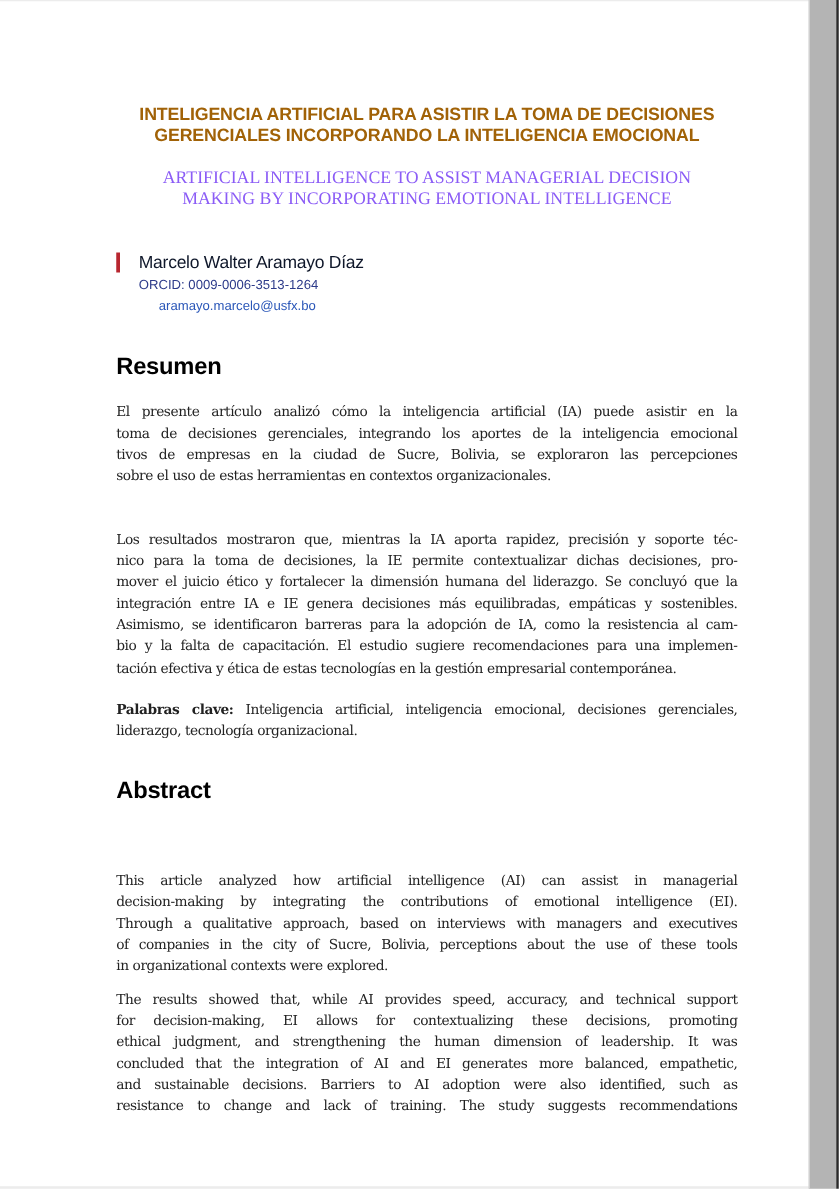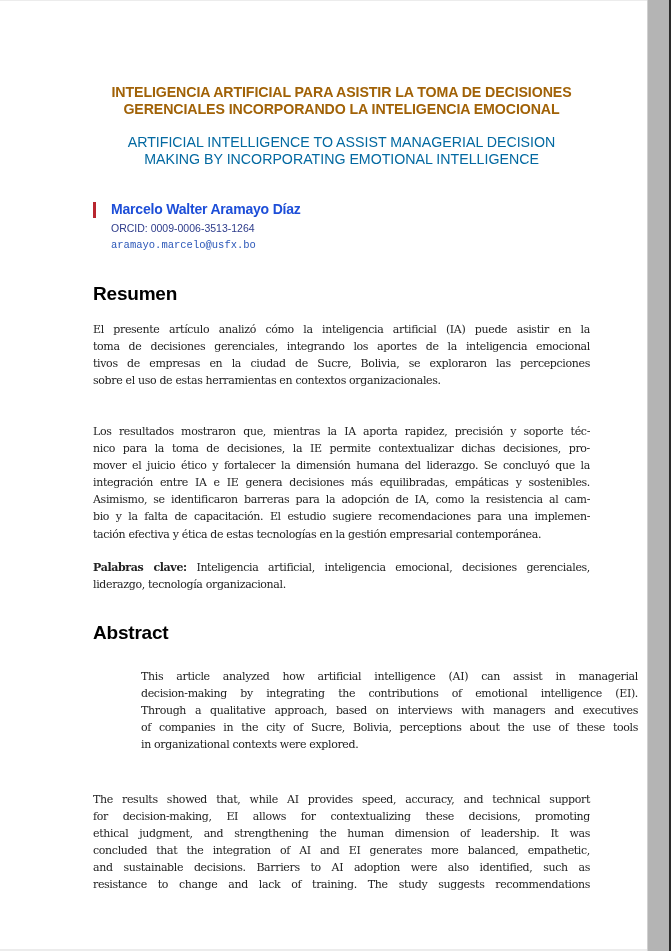--- a/index.html
+++ b/index.html
@@ -16,38 +16,38 @@
   .page { position: absolute; left: 93px; top: 0; width: 497px; }
 
   .title-es {
     position: absolute; left: 0; top: 84px; width: 497px;
     text-align: center; color: #a16207;
     font-family: "Liberation Sans", sans-serif; font-weight: bold;
     font-size: 14.2px; line-height: 17px; letter-spacing: -0.1px;
   }
   .title-en {
     position: absolute; left: 0; top: 134px; width: 497px;
-    text-align: center; color: #0369a1;
-    font-family: Liberation Sans, sans-serif;
+    text-align: center; color: #8b5cf6;
+    font-family: Liberation Serif, serif;
     font-size: 14.2px; line-height: 17px;
   }
   .author-block { position: absolute; left: 0; top: 202px; }
   .author-bar { position: absolute; left: 0; top: 0; width: 3px; height: 16px; background: #b8262f; }
   .author-name {
     position: absolute; left: 18px; top: -1px; white-space: nowrap;
-    font-family: "Liberation Sans", sans-serif; font-weight: bold;
-    font-size: 14px; color: #1d4ed8; letter-spacing: -0.2px;
+    font-family: "Liberation Sans", sans-serif; font-weight: normal;
+    font-size: 14px; color: #0f172a; letter-spacing: -0.2px;
   }
   .orcid {
     position: absolute; left: 18px; top: 20px; white-space: nowrap;
     font-family: "Liberation Sans", sans-serif; font-size: 10.5px; color: #2d3b8a;
   }
   .email {
-    position: absolute; left: 18px; top: 37px; white-space: nowrap;
-    font-family: Liberation Mono, monospace; font-size: 10.5px; color: #2b57b8;
+    position: absolute; left: 34px; top: 37px; white-space: nowrap;
+    font-family: Liberation Sans, sans-serif; font-size: 10.5px; color: #2b57b8;
   }
   .section-title {
     position: absolute; left: 0;
     font-family: "Liberation Sans", sans-serif; font-weight: bold;
     font-size: 19px; color: #000000; letter-spacing: -0.2px;
   }
   .para {
     position: absolute; left: 0; width: 497px;
     font-family: "DejaVu Serif", serif; font-size: 11px; line-height: 17.1px;
     color: #222; text-align: justify; letter-spacing: -0.35px;
@@ -99,21 +99,21 @@
     <span class="line last">tación efectiva y ética de estas tecnologías en la gestión empresarial contemporánea.</span>
   </div>
 
   <div class="para" style="top:559px;">
     <span class="line"><span class="kw-label">Palabras clave:</span><span> Inteligencia artificial, inteligencia emocional, decisiones gerenciales,</span></span>
     <span class="line last">liderazgo, tecnología organizacional.</span>
   </div>
 
   <div class="section-title" style="top:622px;">Abstract</div>
 
-  <div class="para" style="top:668px;margin-left:48px;">
+  <div class="para" style="top:696px;">
     <span class="line">This article analyzed how artificial intelligence (AI) can assist in managerial</span>
     <span class="line">decision-making by integrating the contributions of emotional intelligence (EI).</span>
     <span class="line">Through a qualitative approach, based on interviews with managers and executives</span>
     <span class="line">of companies in the city of Sucre, Bolivia, perceptions about the use of these tools</span>
     <span class="line last">in organizational contexts were explored.</span>
   </div>
 
   <div class="para" style="top:762px;margin-top:29px;">
     <span class="line">The results showed that, while AI provides speed, accuracy, and technical support</span>
     <span class="line">for decision-making, EI allows for contextualizing these decisions, promoting</span>

